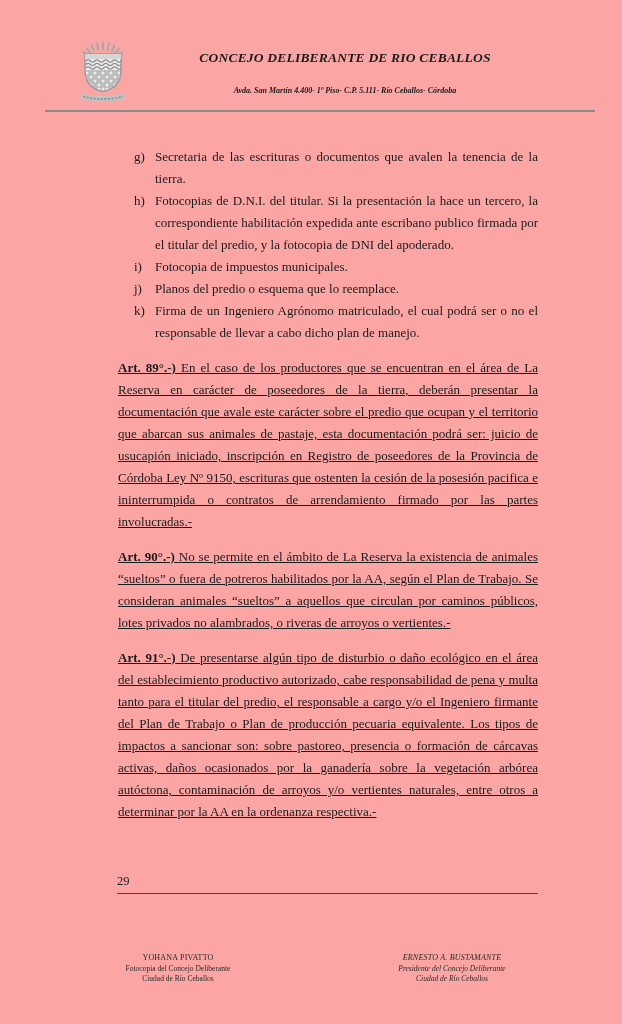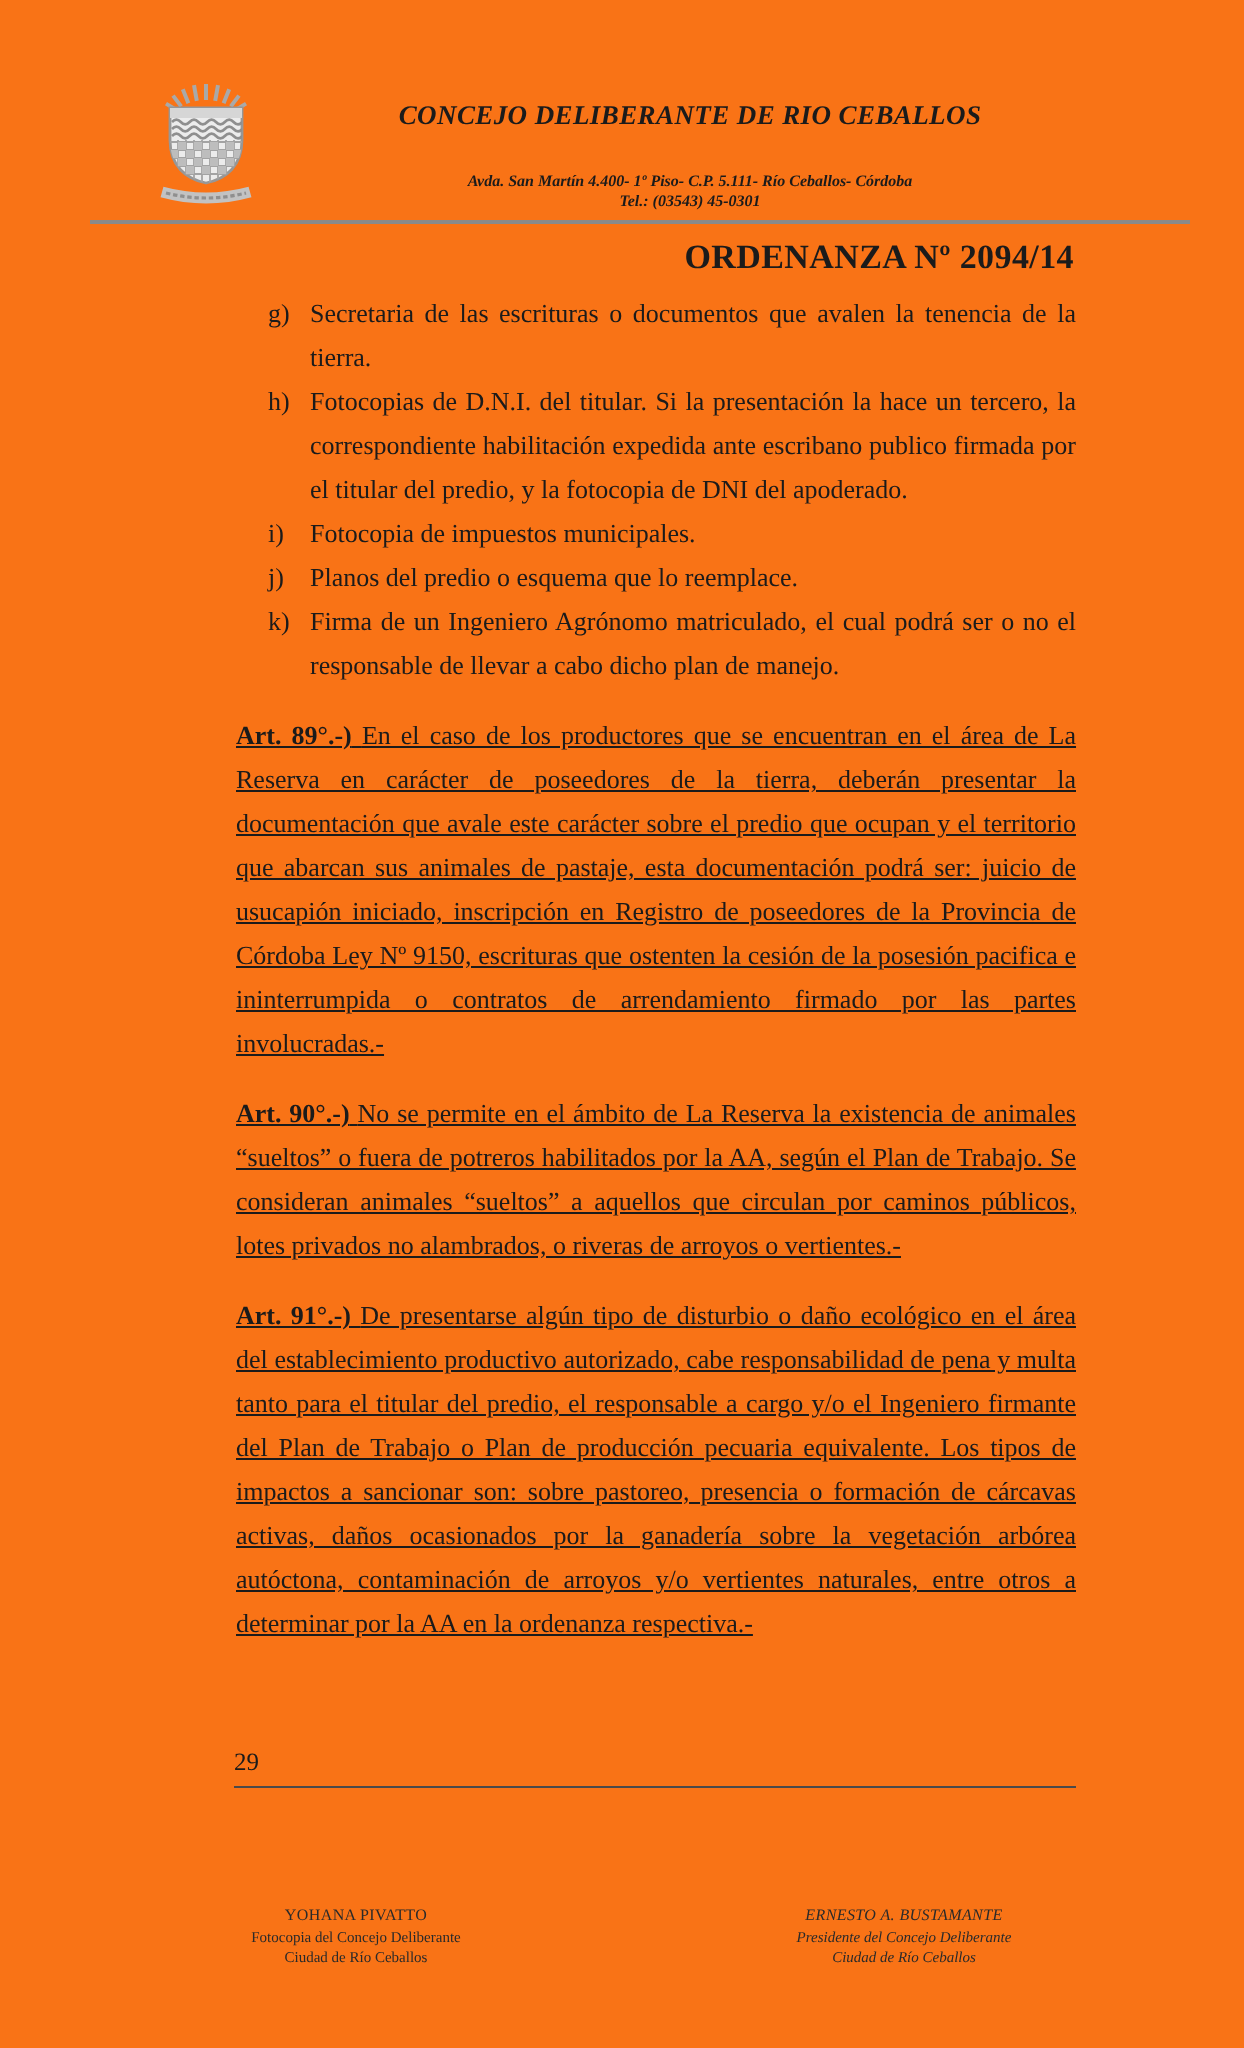--- a/index.html
+++ b/index.html
@@ -1,20 +1,20 @@
 <!DOCTYPE html>
 <html lang="es"><head>
 <meta charset="utf-8">
 <style>
   html, body { margin: 0; padding: 0; background: #ffffff; }
   .page {
     position: relative;
     width: 622px;
     height: 1024px;
-    background: #f97316;
+    background: #fca5a5;
     overflow: hidden;
     font-family: "Liberation Serif", "DejaVu Serif", serif;
     color: #1b1b1b;
   }
 
   
   .logo { position: absolute; left: 64px; top: 33px; }
   .header-text {
     position: absolute; left: 68px; top: 50px; width: 554px;
     text-align: center; font-style: italic; font-weight: bold;
@@ -128,25 +128,23 @@
 
     <g>
       <path d="M17,63 Q39,69 61,63" fill="none" stroke="#c2c2c2" stroke-width="5.5"></path>
       <path d="M19,63.5 Q39,68.5 59,63.5" fill="none" stroke="#8f8f8f" stroke-width="1.6" stroke-dasharray="2.2,1.4"></path>
     </g>
   </svg>
 
   <div class="header-text">
     <div class="org">CONCEJO DELIBERANTE DE RIO CEBALLOS</div>
     <div class="addr">Avda. San Martín 4.400- 1º Piso- C.P. 5.111-  Río Ceballos- Córdoba</div>
-    <div class="phone">Tel.: (03543) 45-0301</div>
   </div>
   <div class="header-rule"></div>
 
-  <div class="doc-title">ORDENANZA Nº 2094/14</div>
 
   <div class="content">
     <div class="list">
       <div class="list-item">
         <span class="li-label">g)</span>
         <span class="li-text">Secretaria de las escrituras o documentos que avalen la tenencia de la tierra.</span>
       </div>
       <div class="list-item">
         <span class="li-label">h)</span>
         <span class="li-text">Fotocopias de D.N.I. del titular. Si la presentación la hace un tercero, la correspondiente habilitación expedida ante escribano publico firmada por el titular del predio, y la fotocopia de DNI del apoderado.</span>

